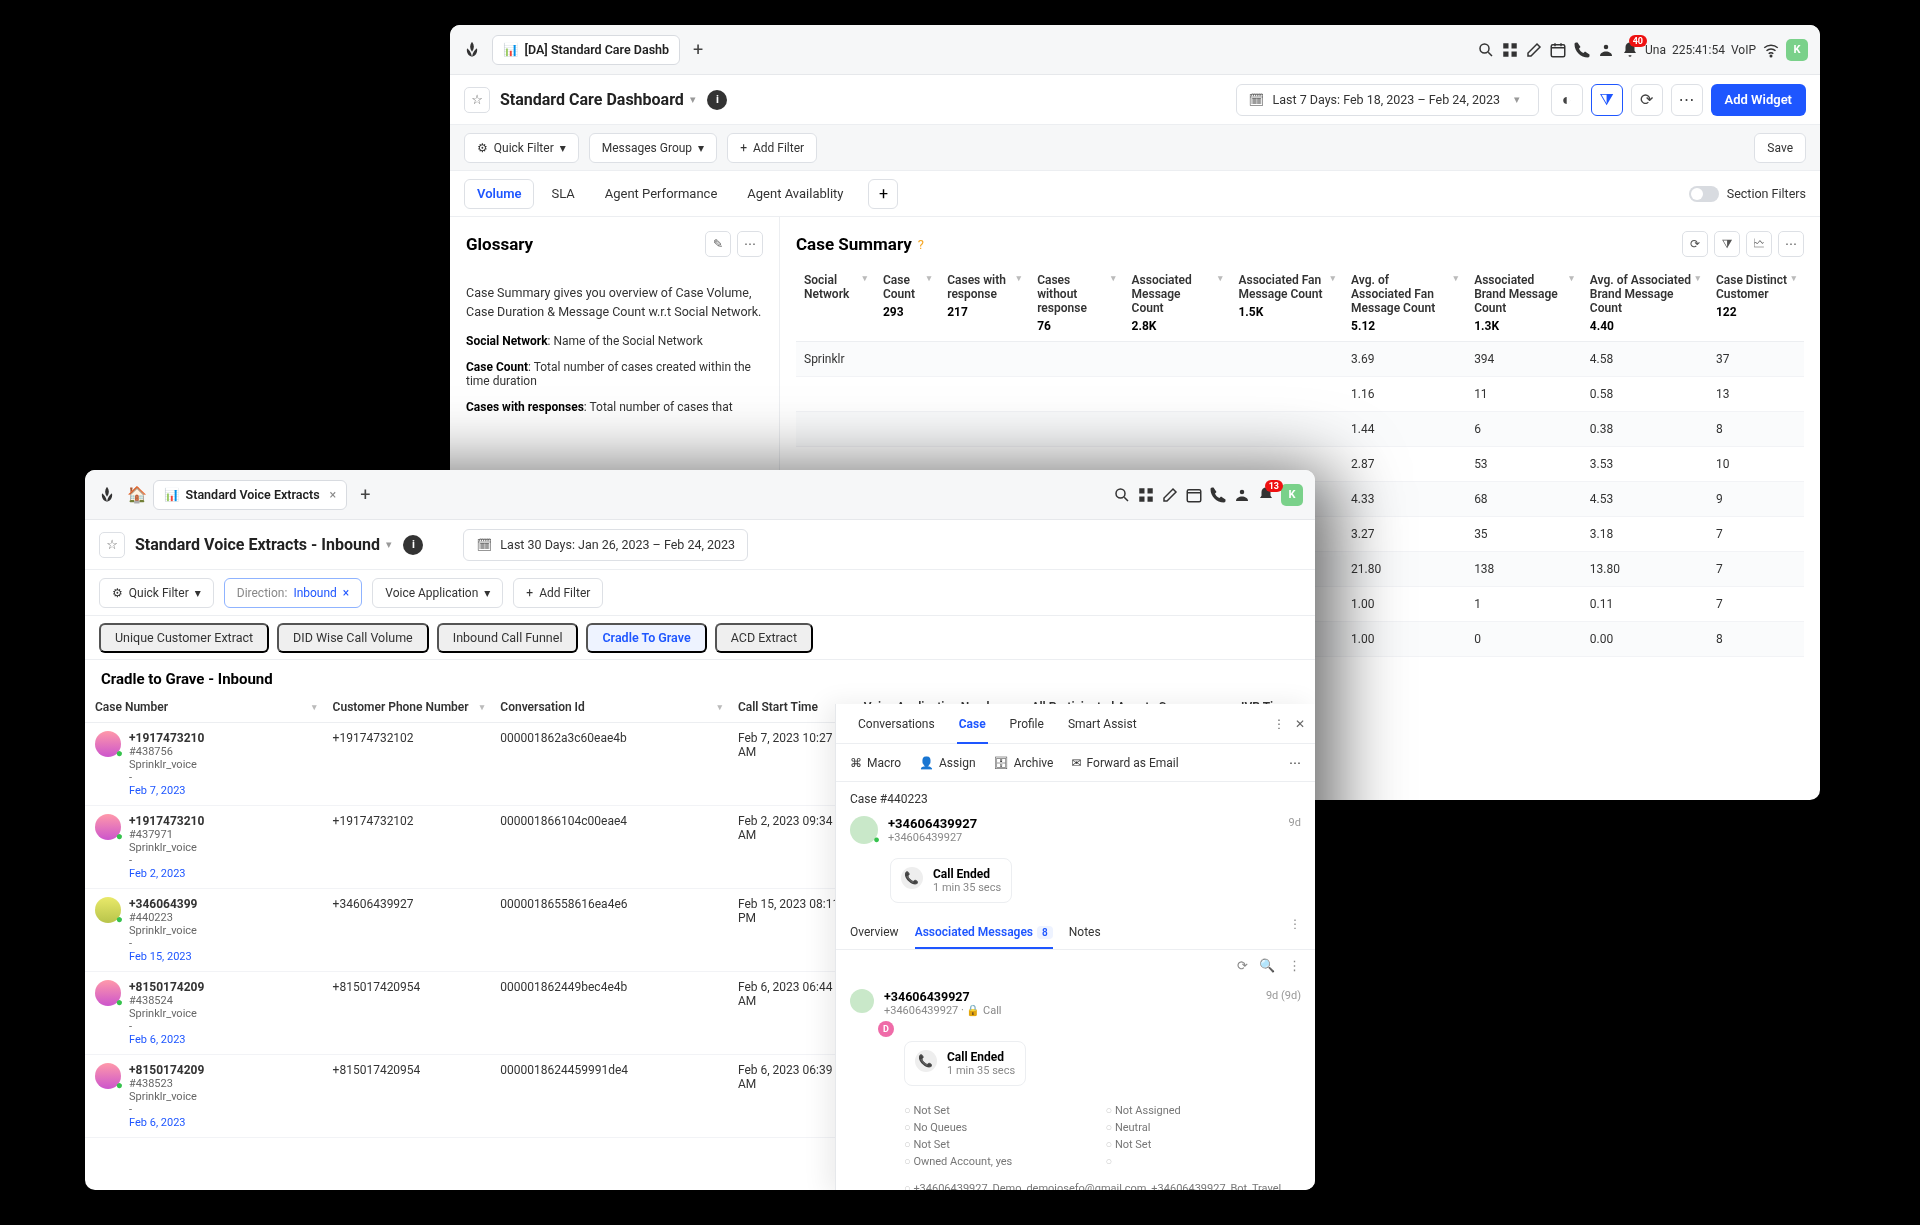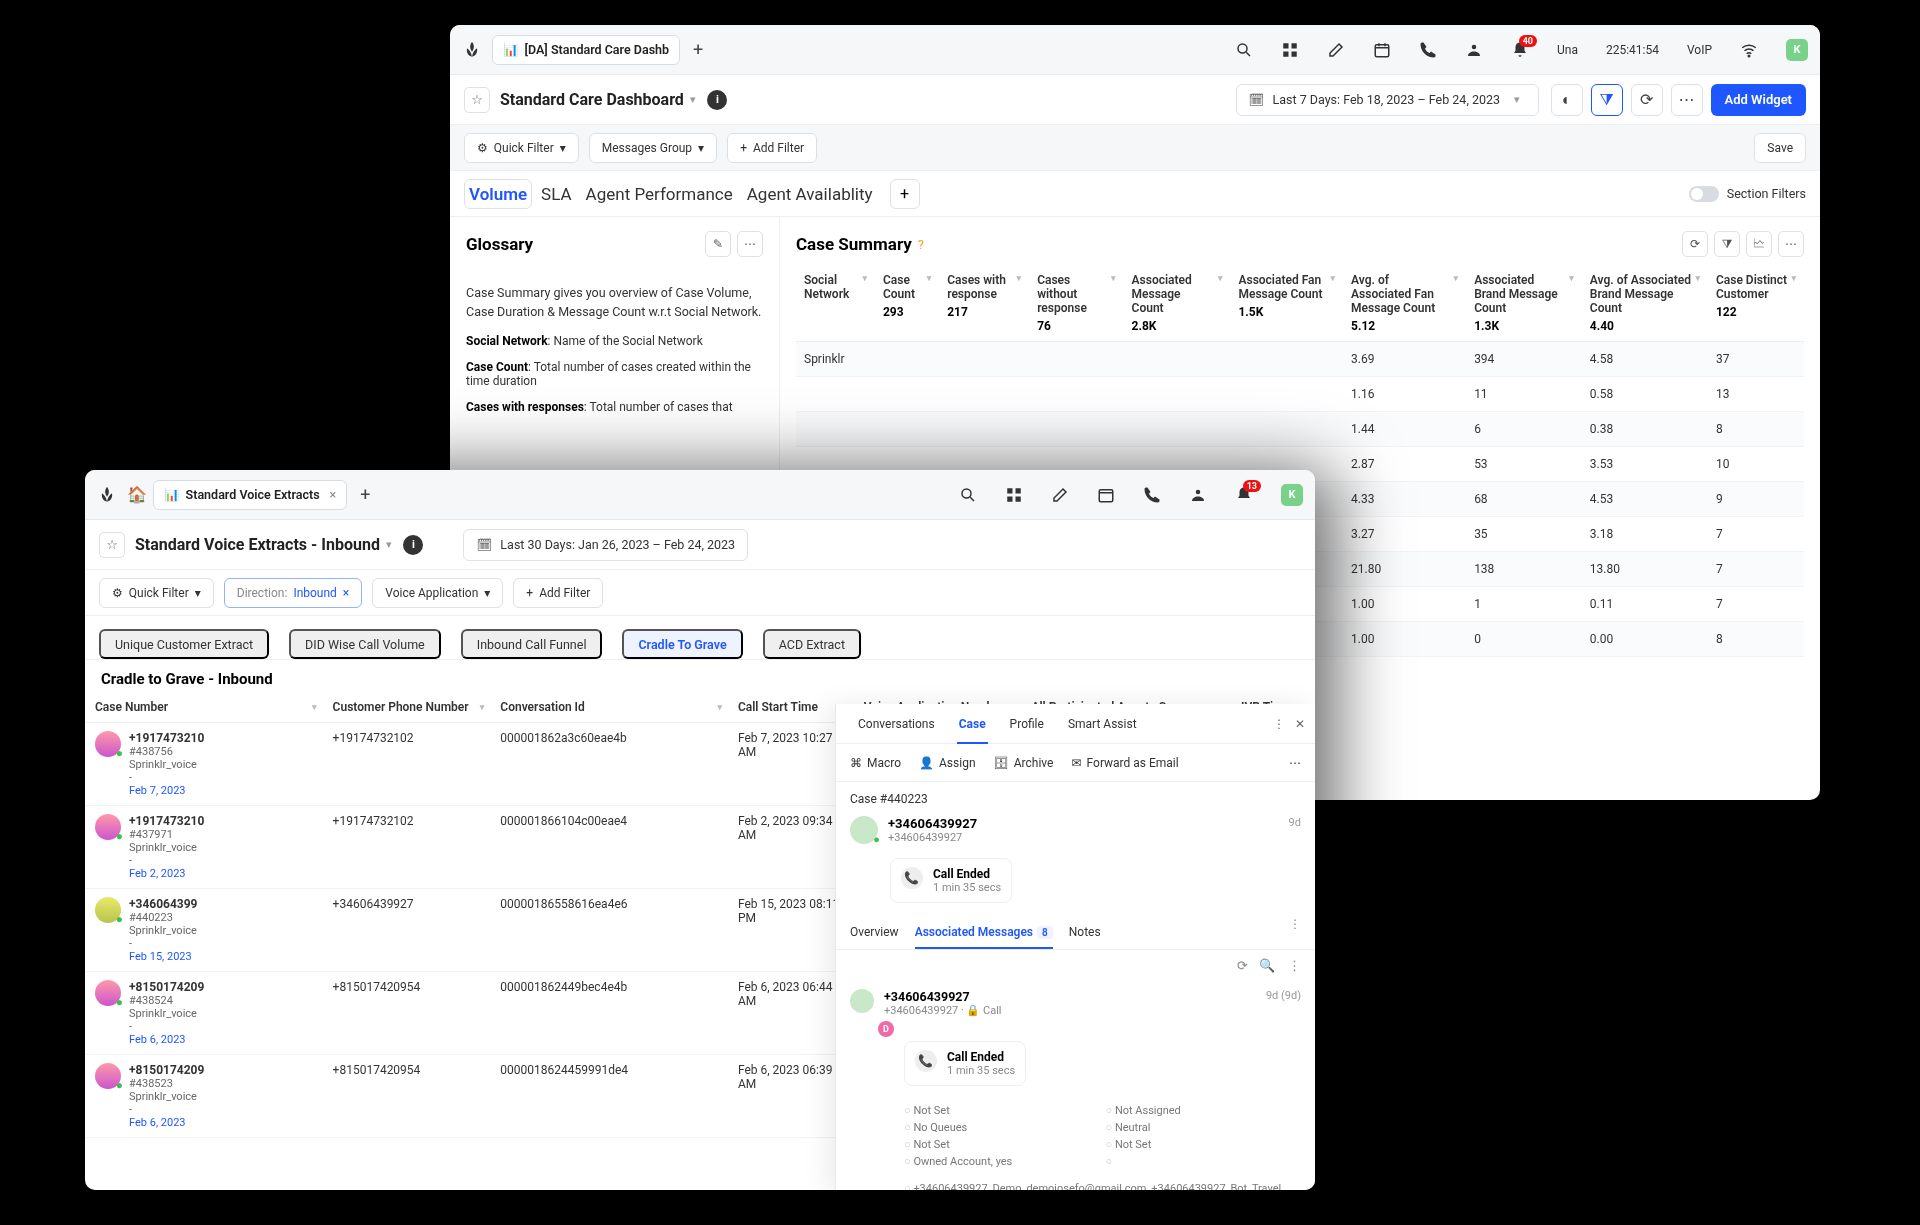--- a/index.html
+++ b/index.html
@@ -11,21 +11,21 @@
 
     .topbar { display: flex; align-items: center; height: 50px; padding: 0 12px; border-bottom: 1px solid #e6e8eb; background: #f6f7f8; }
     .logo { width: 20px; height: 20px; margin-right: 10px; }
     .logo svg { display:block; }
     .tab-chip { display: inline-flex; align-items: center; gap: 6px; height: 30px; padding: 0 10px; border: 1px solid #d8dbe0; border-radius: 6px; background:#fff; font-size: 12.5px; font-weight:600; color:#222;}
     .tab-chip .ci { color:#1e56ff; }
     .tab-chip .x { margin-left:4px; font-weight:400; color:#888; }
     .plus { width:20px; text-align:center; font-size:18px; color:#444; margin-left:8px; cursor:pointer; }
 
     .spacer { flex: 1; }
-    .ticons { display:flex; align-items:center; gap:28px; }
+    .ticons { display:flex; align-items:center; gap:6px; }
     .ticon { width:18px; height:18px; color:#333; position:relative; }
     .ticon svg { width:18px; height:18px; display:block; }
     .badge { position:absolute; top:-6px; right:-8px; background:#e11; color:#fff; font-size:9px; padding:1px 4px; border-radius:8px; font-weight:700;}
     .ttext { font-size:12px; color:#333; }
     .avatar-sm { width:22px; height:22px; border-radius:5px; background:#7ad18a; color:#fff; display:inline-flex; align-items:center; justify-content:center; font-size:11px; font-weight:700;}
 
     .subbar { display:flex; align-items:center; height:50px; padding:0 14px; border-bottom:1px solid #eceef1; background:#fff; }
     .star { width:26px; height:26px; border:1px solid #dde0e5; border-radius:5px; display:flex; align-items:center; justify-content:center; font-size:13px; color:#666; margin-right:10px;}
     .dtitle { font-size:16px; font-weight:700; color:#222; }
     .caret { margin:0 6px; color:#999; font-size:11px;}
@@ -36,21 +36,21 @@
     .iconbtn.active { border-color:#1e56ff; color:#1e56ff;}
     .primary-btn { height:32px; padding:0 14px; border:none; border-radius:6px; background:#1e56ff; color:#fff; font-size:13px; font-weight:600;}
 
     .filterbar { display:flex; align-items:center; height:46px; padding:0 14px; gap:10px; background:#f6f7f8; border-bottom:1px solid #eceef1;}
     .pill { height:30px; padding:0 12px; border:1px solid #dde0e5; border-radius:6px; background:#fff; font-size:12px; color:#333; display:inline-flex; align-items:center; gap:6px;}
     .pill.blue { border-color:#8fb3ff; color:#1e56ff;}
     .pill .lbl { color:#888;}
     .light-btn { height:30px; padding:0 12px; border:1px solid #dde0e5; border-radius:6px; background:#fff; font-size:12px; color:#333; display:inline-flex; align-items:center; gap:6px;}
 
     .dash-tabs { display:flex; align-items:center; height:46px; padding:0 14px; gap:4px; border-bottom:1px solid #eceef1; background:#fff;}
-    .dtab { height:30px; padding:0 4px; border:1px solid transparent; border-radius:6px; background:transparent; font-size:17px; color:#333;}
+    .dtab { height:30px; padding:0 12px; border:1px solid transparent; border-radius:6px; background:transparent; font-size:13px; color:#333;}
     .dtab.on { border-color:#dde0e5; color:#1e56ff; font-weight:600;}
     .addtab { width:30px; height:30px; border:1px solid #dde0e5; border-radius:6px; display:flex; align-items:center; justify-content:center; margin-left:8px;}
     .toggle { margin-left:auto; display:flex; align-items:center; gap:8px; font-size:12.5px; color:#333;}
     .switch { width:30px; height:16px; border-radius:10px; background:#d8dbe0; position:relative;}
     .switch::after{ content:""; position:absolute; left:2px; top:2px; width:12px; height:12px; border-radius:50%; background:#fff;}
 
     .body1 { display:flex; height:calc(100% - 192px);}
     .glossary { width:330px; border-right:1px solid #eceef1; padding:14px 16px; }
     .ghead { display:flex; align-items:center; }
     .gtitle { font-size:17px; font-weight:700;}
@@ -66,21 +66,21 @@
     .sicons { margin-left:auto; display:flex; gap:6px;}
     table.cs { width:100%; border-collapse:collapse; font-size:12px;}
     table.cs th { text-align:left; font-weight:600; color:#333; padding:6px 8px 2px; vertical-align:top; position:relative; border-bottom:1px solid #eceef1;}
     table.cs th .hdr { display:flex; gap:4px;}
     table.cs th .col-caret { color:#bbb; font-size:9px;}
     table.cs .hval { display:block; font-weight:700; color:#000; margin-top:4px; margin-bottom:6px;}
     table.cs td { padding:10px 8px; border-bottom:1px solid #f2f3f6; color:#333;}
     table.cs tr:nth-child(odd) td { background:#fafbfc;}
 
     
-    .subtabs { display:flex; align-items:flex-end; height:44px; padding:0 14px; gap:20px; border-bottom:1px solid #eceef1; background:#fff;}
+    .subtabs { display:flex; align-items:center; height:44px; padding:0 14px; gap:8px; border-bottom:1px solid #eceef1; background:#fff;}
     .stab { height:30px; padding:0 14px; border-radius:6px; font-size:12.5px; color:#333;}
     .stab.on { background:#eef3ff; color:#1e56ff; font-weight:600;}
 
     .listhdr { padding:10px 16px 4px; font-size:15px; font-weight:700;}
     .grid { position:relative; }
     table.cg { width:100%; border-collapse:collapse; font-size:12px; table-layout:fixed;}
     table.cg th { text-align:left; font-weight:600; padding:8px 10px; border-bottom:1px solid #eceef1; color:#333; position:relative;}
     table.cg th .col-caret{ color:#bbb; font-size:9px; position:absolute; right:6px; top:10px;}
     table.cg td { padding:8px 10px; border-bottom:1px solid #f2f3f6; vertical-align:top; color:#333;}
     .casecell { display:flex; gap:8px;}

